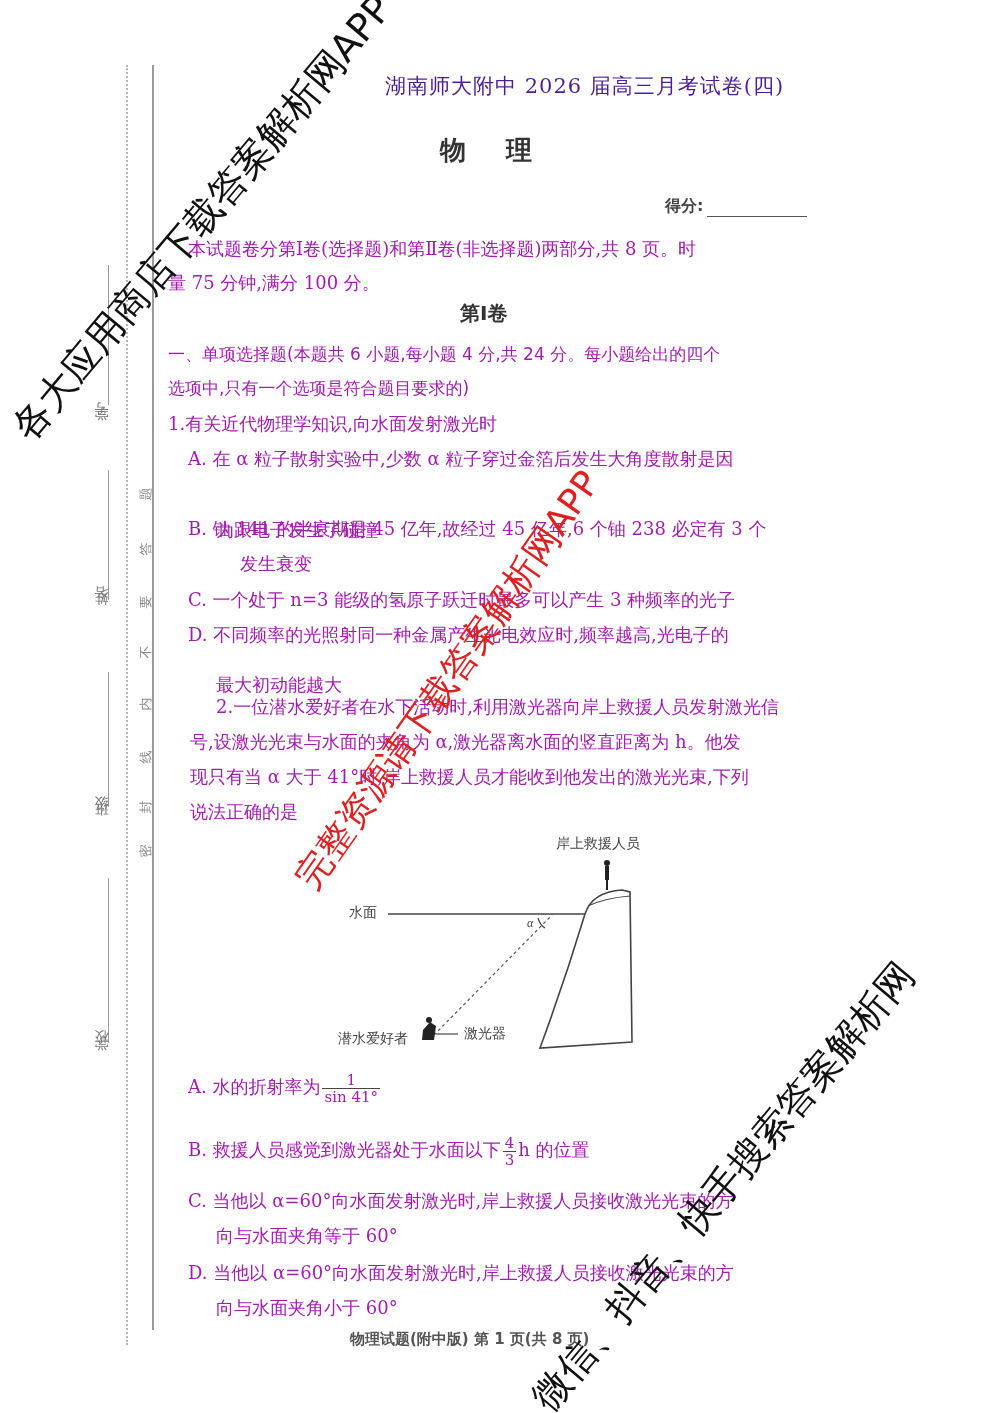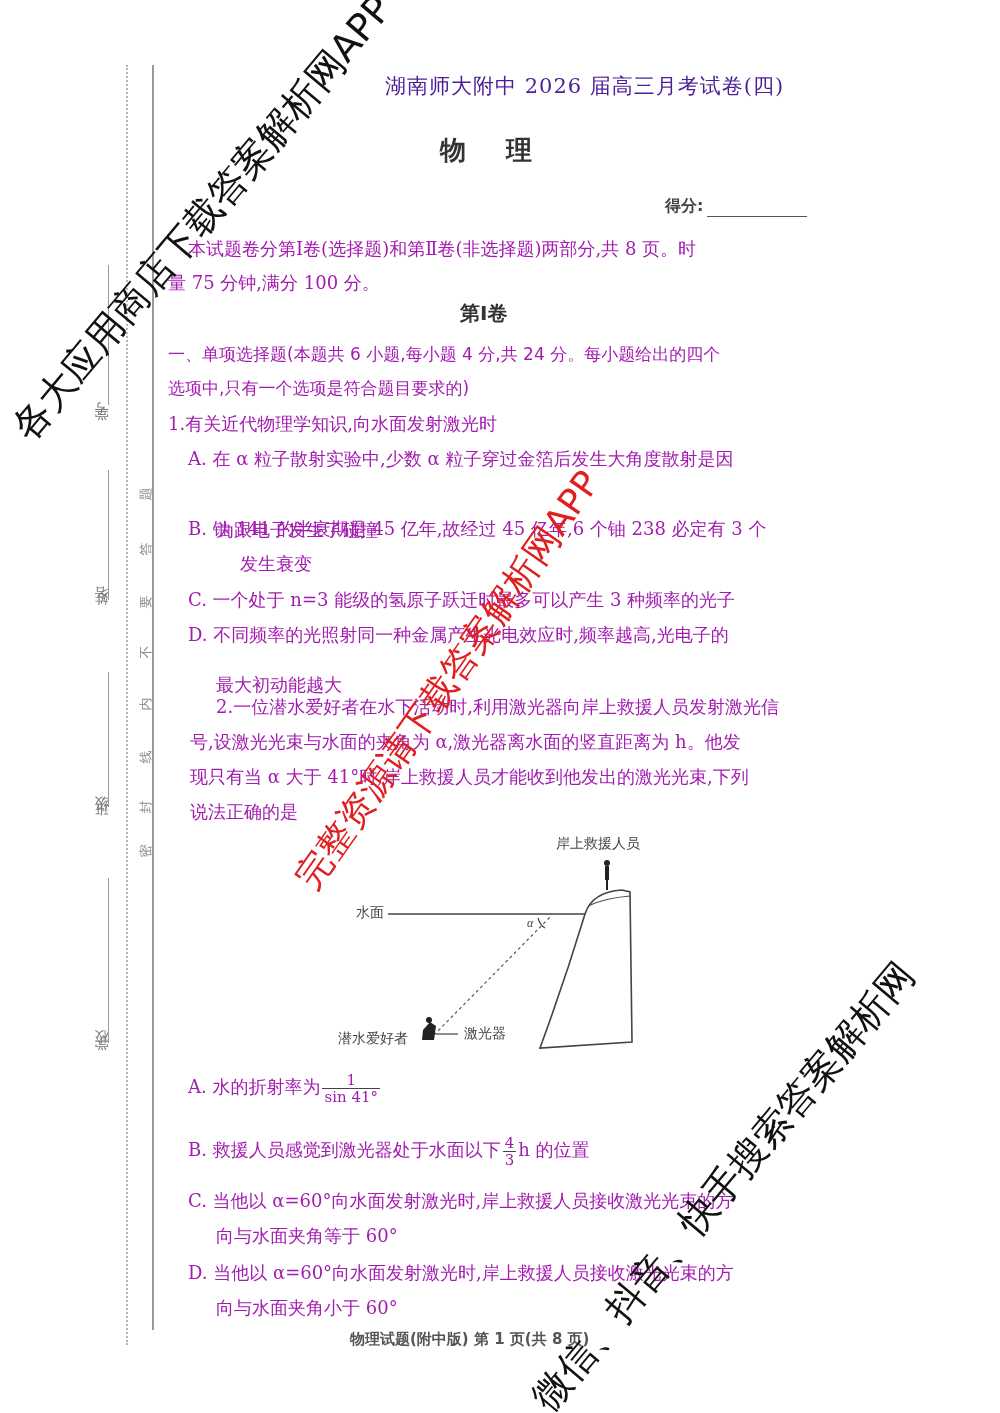--- a/index.html
+++ b/index.html
@@ -134,21 +134,21 @@
     <line x1="104" y1="205" x2="222" y2="85" stroke="#555" stroke-width="1.2" stroke-dasharray="3,3"></line>
 
     <path d="M208 88 Q210 95 215 98" fill="none" stroke="#444" stroke-width="1.2"></path>
 
     <path d="M93 200 L100 192 L106 196 L104 210 L92 210 Z" fill="#222"></path>
     <circle cx="99" cy="190" r="3" fill="#222"></circle>
 
     <line x1="106" y1="204" x2="128" y2="204" stroke="#444" stroke-width="1.2"></line>
   </svg>
   <div class="diagram-label" style="left:226px; top:5px;">岸上救援人员</div>
-  <div class="diagram-label" style="left:26px; top:74px;">水面</div>
+  <div class="diagram-label" style="left:19px; top:74px;">水面</div>
   <div class="diagram-label" style="left:197px; top:86px; font-style:italic; font-size:12px;">α</div>
   <div class="diagram-label" style="left:8px; top:200px;">潜水爱好者</div>
   <div class="diagram-label" style="left:134px; top:195px;">激光器</div>
 </div>
 
 <div class="p indent" style="top:1070px;">
   <span>A.</span>
   <span>水的折射率为</span><span class="frac"><span class="num">1</span><span class="den">sin 41°</span></span>
 </div>
 <div class="p indent" style="top:1133px;">

